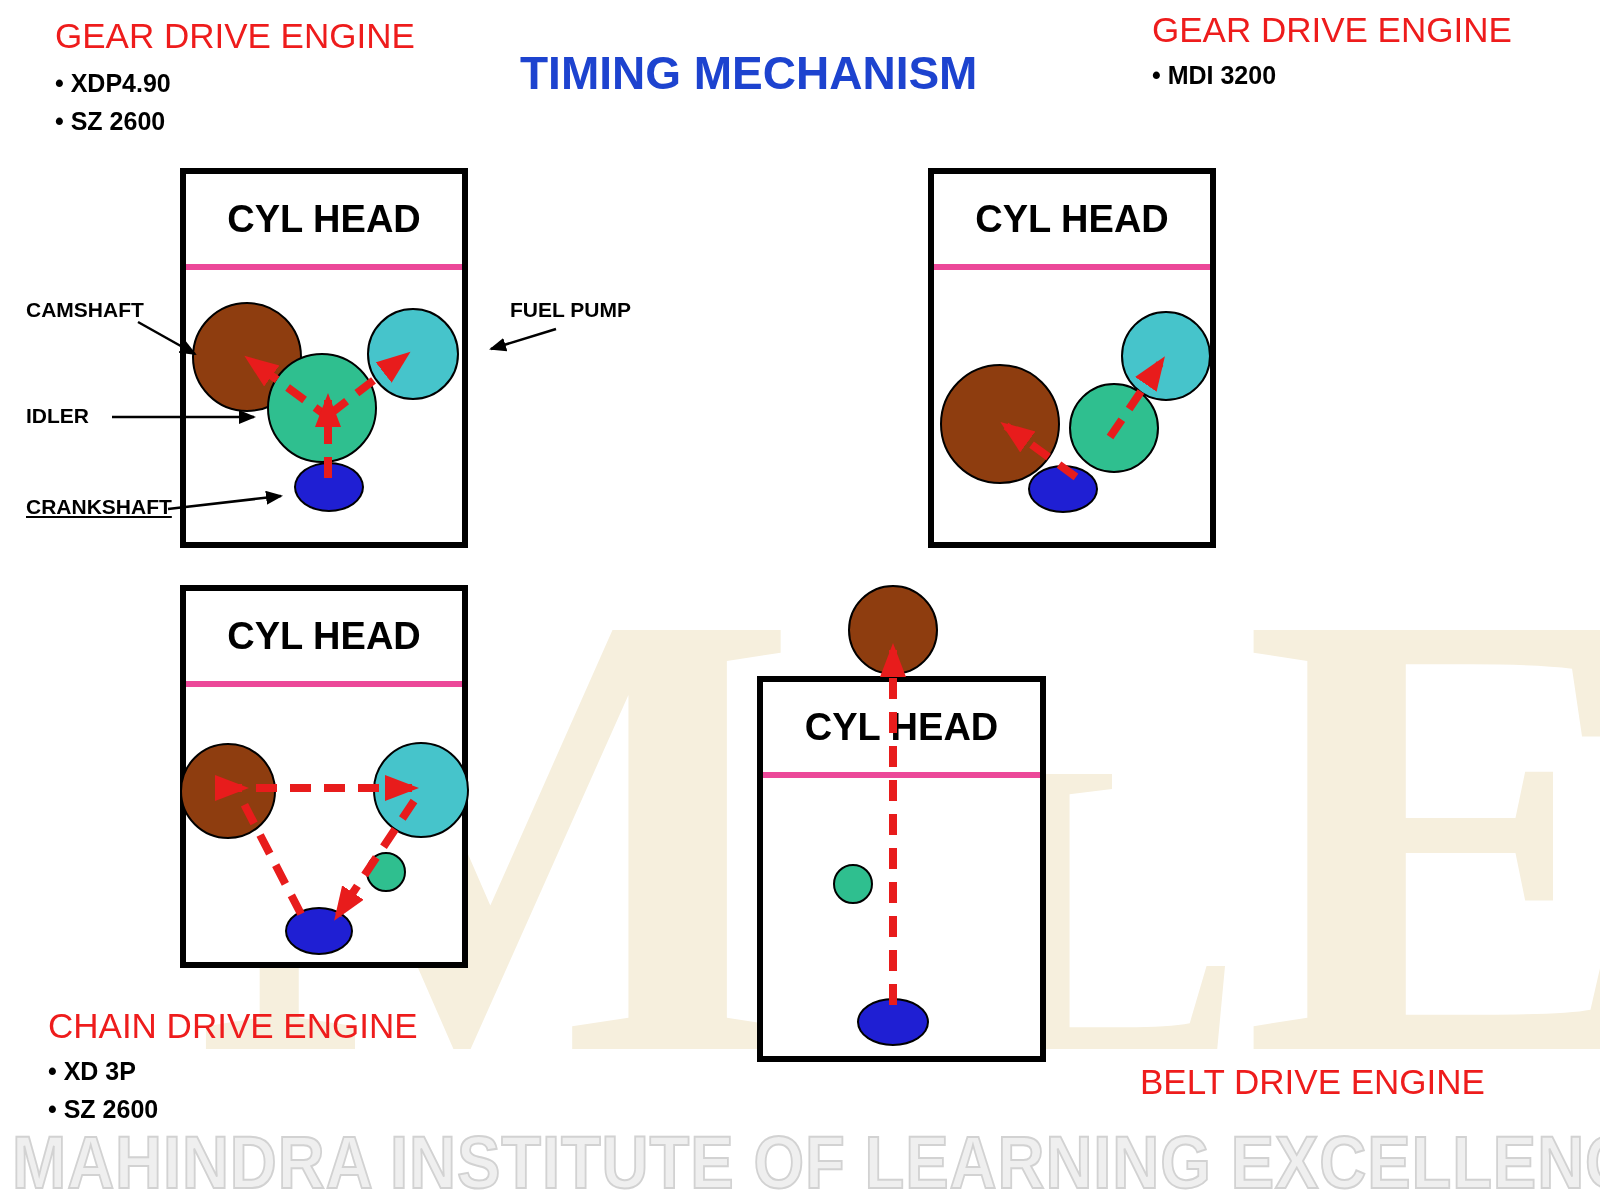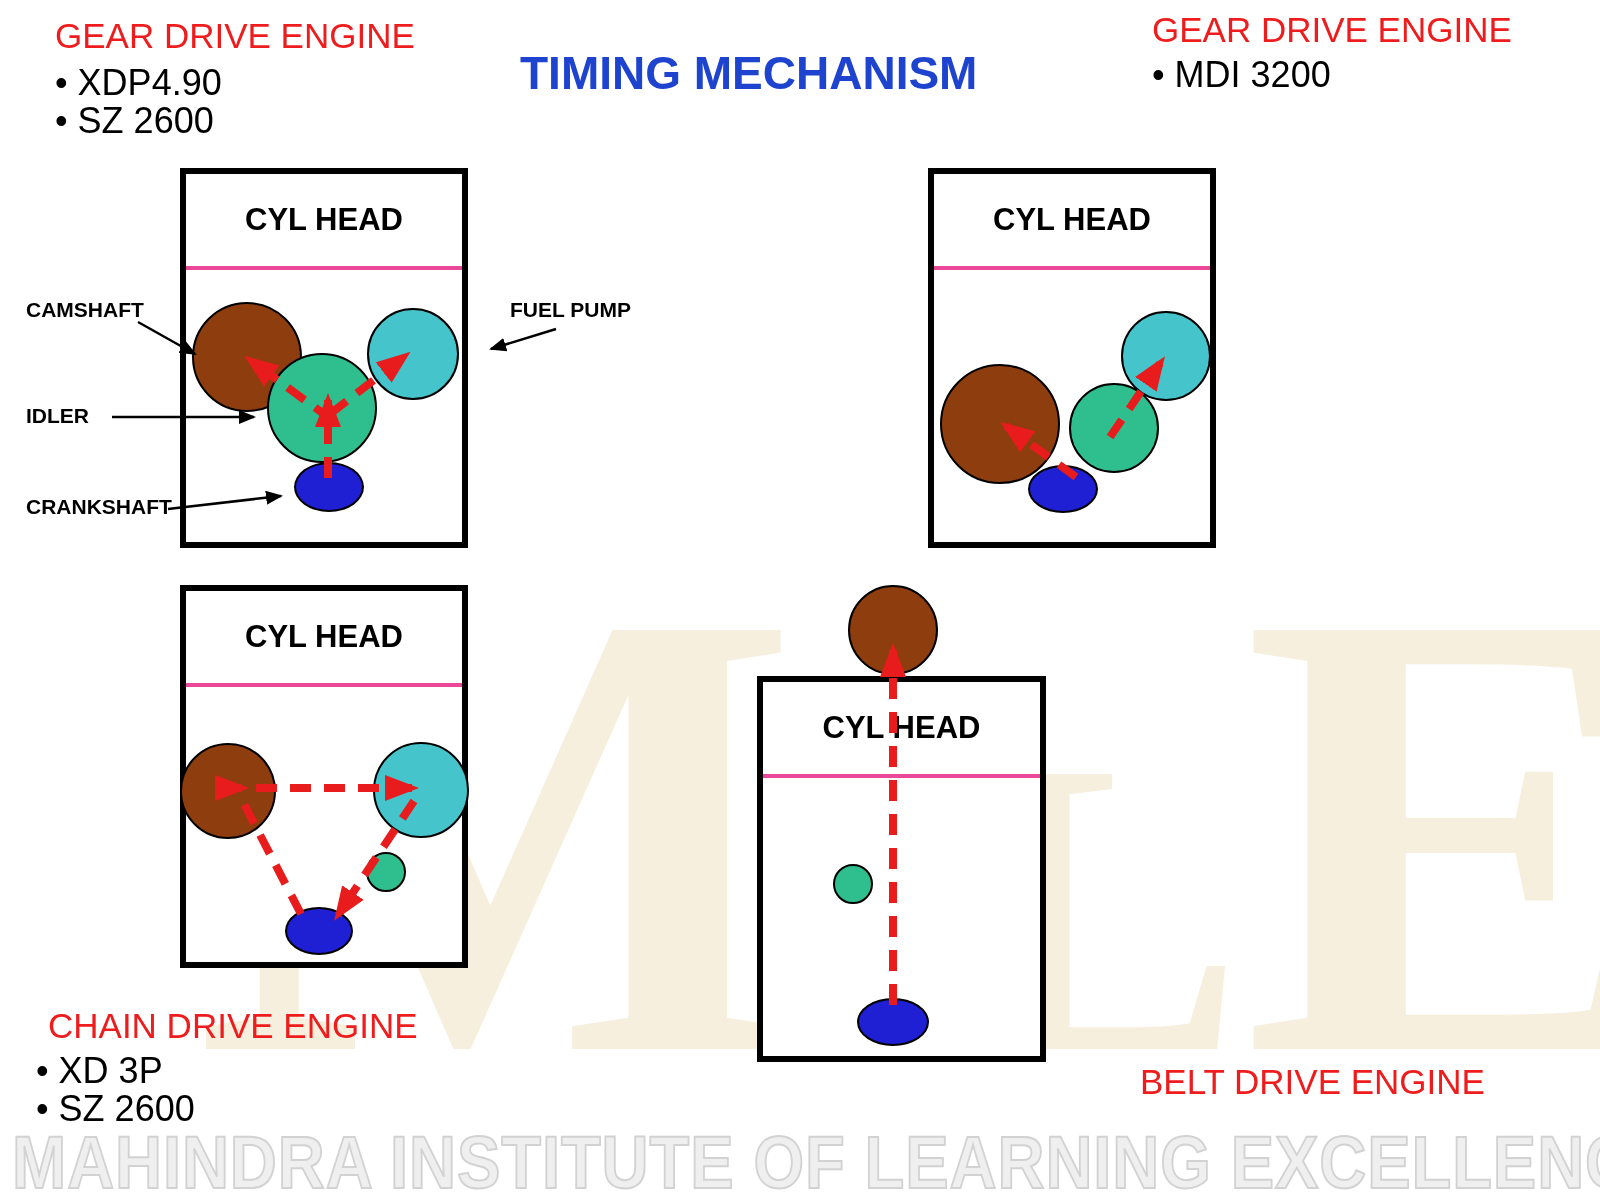--- a/index.html
+++ b/index.html
@@ -14,39 +14,39 @@
   }
   .wm-big{font-size:640px;}
   .wm-small{font-size:420px;}
   #footer-wm{
     position:absolute;left:12px;top:1120px;z-index:0;white-space:nowrap;
     font-size:74px;font-weight:bold;letter-spacing:1px;color:#efefef;
     -webkit-text-stroke:2px #d2d2d2;transform:scaleX(0.88);transform-origin:left center;
   }
   
   .red-h{position:absolute;color:#ee1c1c;font-weight:normal;font-size:35px;z-index:4;}
-  .bullets{position:absolute;color:#000;font-weight:normal;font-size:36px;line-height:38px;z-index:4;}
+  .bullets{position:absolute;color:#000;font-weight:bold;font-size:25px;line-height:38px;z-index:4;}
   #main-title{position:absolute;left:520px;top:46px;color:#1d43cf;font-weight:bold;font-size:46px;z-index:4;}
   .lbl{position:absolute;font-size:21px;font-weight:bold;color:#000;z-index:4;margin-left:12px;}
   .h-tl{left:55px;top:16px;} .b-tl{left:55px;top:64px;}
   .h-tr{left:1152px;top:10px;} .b-tr{left:1152px;top:56px;}
-  .h-bl{left:48px;top:1006px;} .b-bl{left:36px;top:1052px;}
+  .h-bl{left:48px;top:1006px;} .b-bl{left:48px;top:1052px;}
   .h-br{left:1140px;top:1062px;} .b-br{left:1140px;top:1108px;}
   .lbl-cam{left:14px;top:298px;}
   .lbl-idler{left:14px;top:404px;}
-  .lbl-crank{left:14px;top:495px;}
+  .lbl-crank{left:14px;top:495px;text-decoration:underline;}
   .lbl-fuel{left:498px;top:298px;}
   
   .dbox{
     position:absolute;box-sizing:border-box;border:6px solid #000;background:#fff;z-index:1;
   }
   .dhead{
-    box-sizing:border-box;border-bottom:4px solid #ec4899;height:96px;
+    box-sizing:border-box;border-bottom:6px solid #ec4899;height:96px;
     display:flex;align-items:center;justify-content:center;
-    font-weight:bold;font-size:31px;color:#000;
+    font-weight:bold;font-size:38px;color:#000;
   }
   .d1{left:180px;top:168px;width:288px;height:380px;}
   .d2{left:928px;top:168px;width:288px;height:380px;}
   .d3{left:180px;top:585px;width:288px;height:383px;}
   .d4{left:757px;top:676px;width:289px;height:386px;}
   
   .circ{position:absolute;border-radius:50%;border:2px solid #000;z-index:2;box-sizing:border-box;}
   .brown{background:#8e3d0f;} .green{background:#2fbf8f;} .cyan{background:#46c4cb;} .blue{background:#1f1fd3;}
   .c-d1-cam{left:192px;top:302px;width:110px;height:110px;}
   .c-d1-idler{left:267px;top:353px;width:110px;height:110px;}

